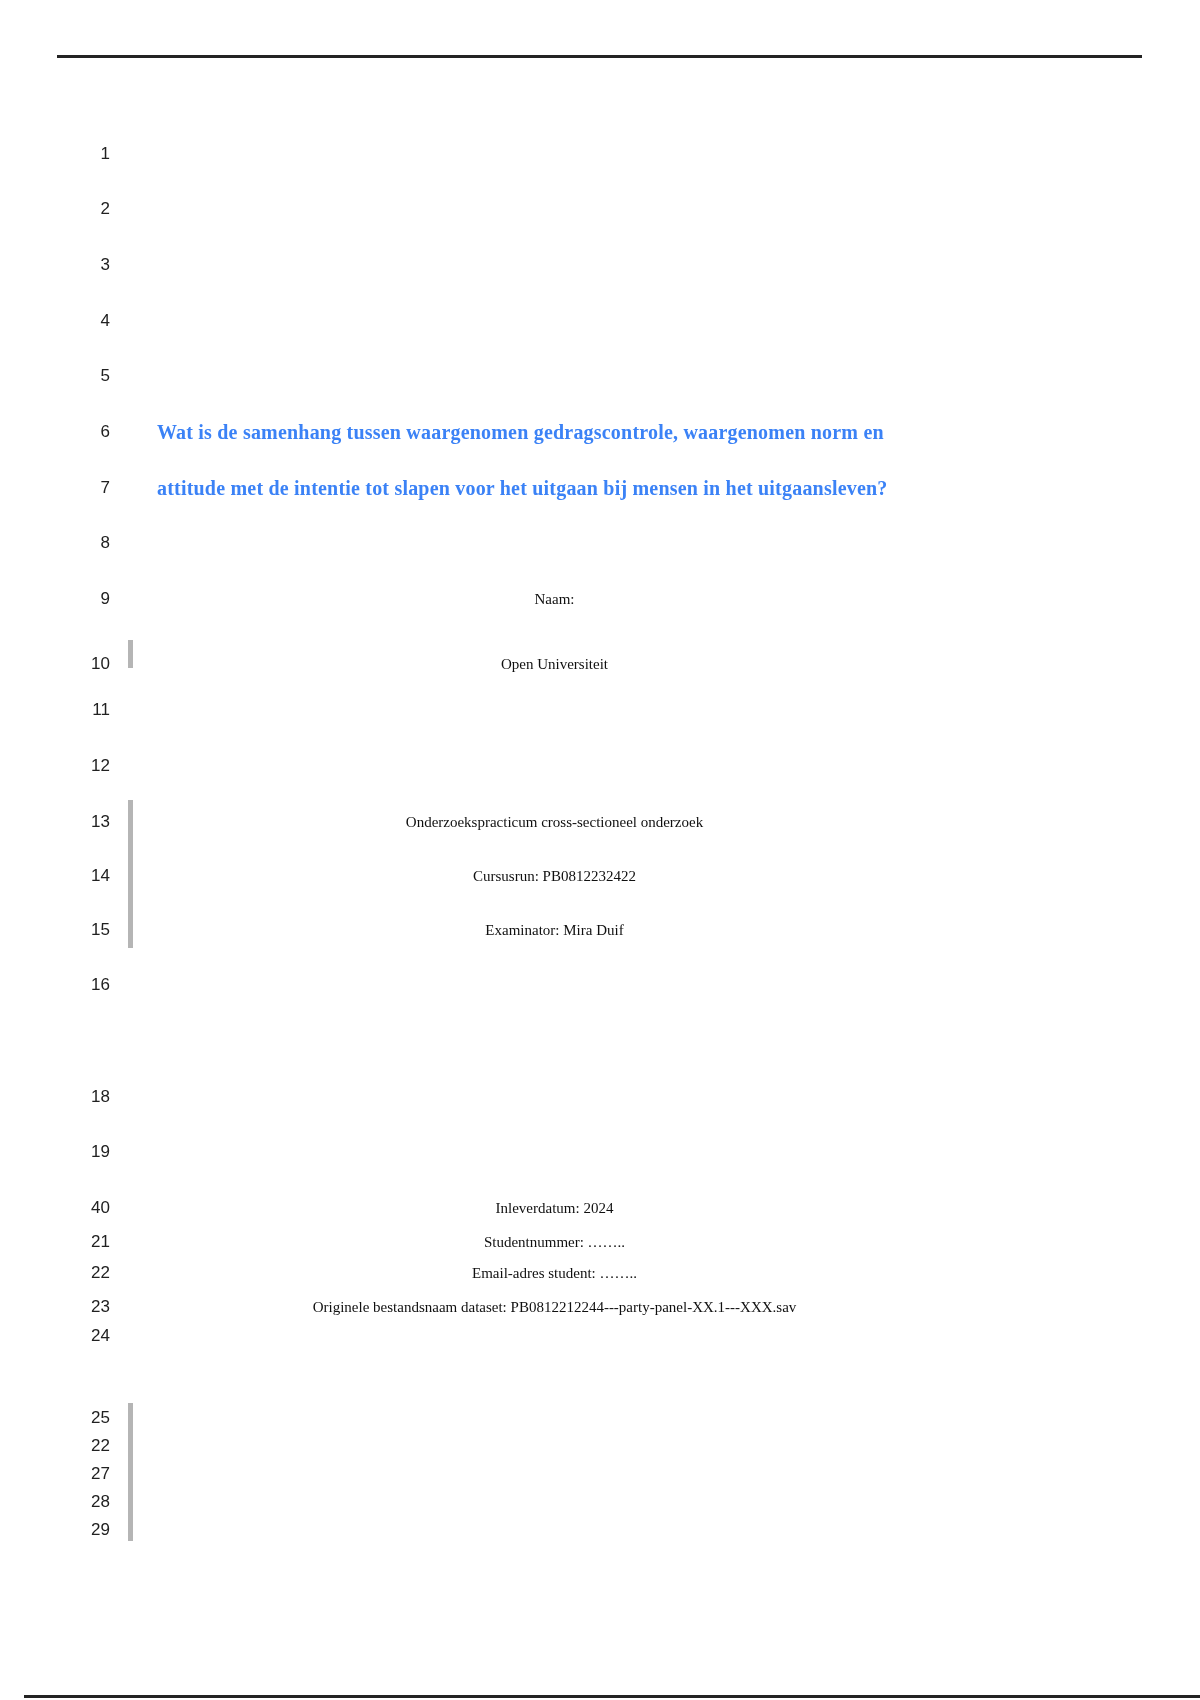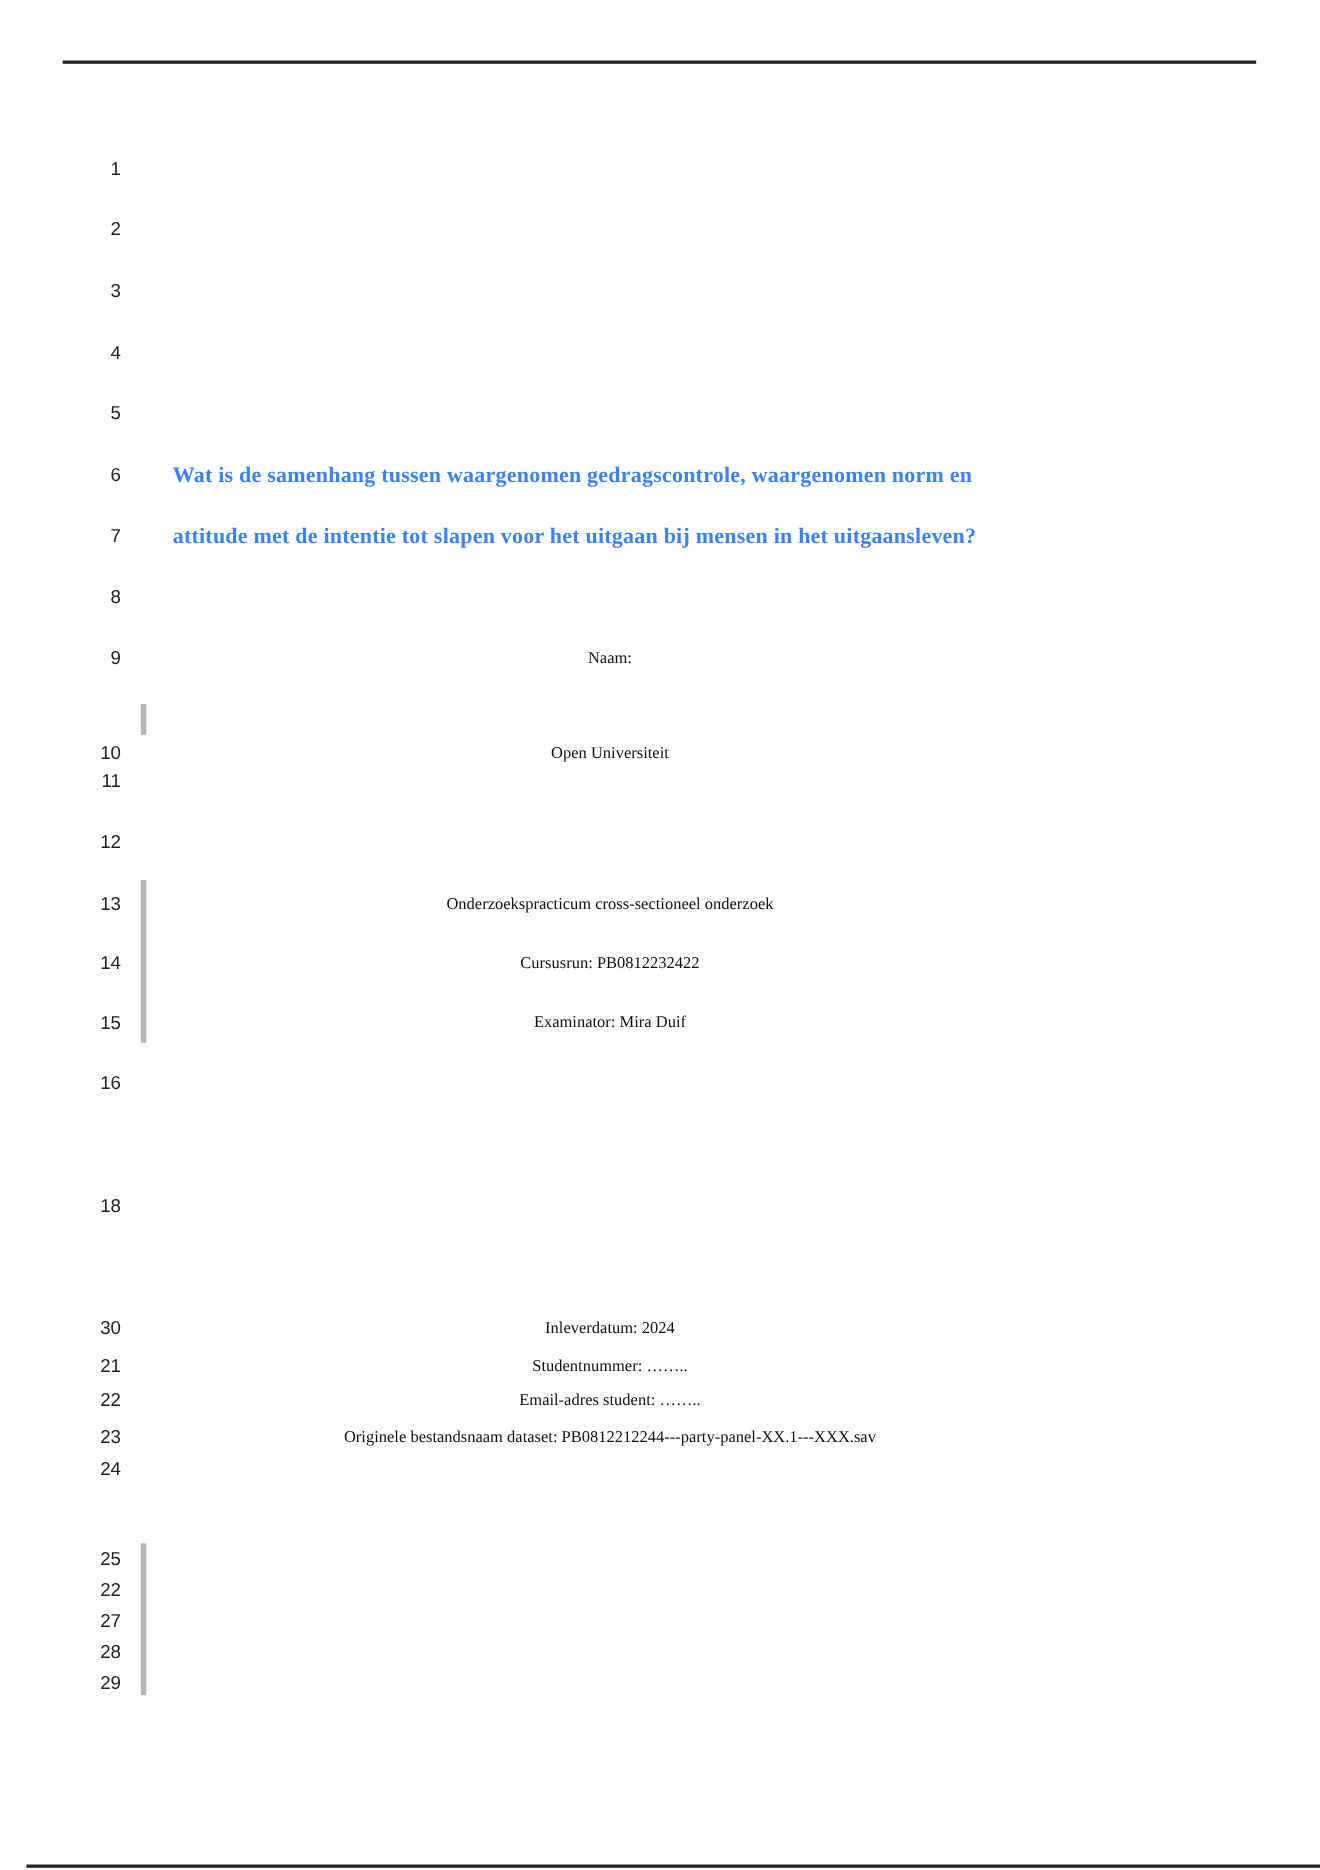--- a/index.html
+++ b/index.html
@@ -110,21 +110,21 @@
     <span class="txt">attitude met de intentie tot slapen voor het uitgaan bij mensen in het uitgaansleven?</span>
   </div>
   <div class="row" style="top:529px">
     <span class="num">8</span>
     <span class="txt"></span>
   </div>
   <div class="row" style="top:585px">
     <span class="num">9</span>
     <span class="txt">Naam:</span>
   </div>
-  <div class="row" style="top:671px">
+  <div class="row" style="top:650px">
     <span class="num">10</span>
     <span class="txt">Open Universiteit</span>
   </div>
   <div class="row" style="top:696px">
     <span class="num">11</span>
     <span class="txt"></span>
   </div>
   <div class="row" style="top:752px">
     <span class="num">12</span>
     <span class="txt"></span>
@@ -142,22 +142,26 @@
     <span class="txt">Examinator: Mira Duif</span>
   </div>
   <div class="row" style="top:971px">
     <span class="num">16</span>
     <span class="txt"></span>
   </div>
   <div class="row" style="top:1083px">
     <span class="num">18</span>
     <span class="txt"></span>
   </div>
+  <div class="row" style="top:1138px">
+    <span class="num">19</span>
+    <span class="txt"></span>
+  </div>
   <div class="row" style="top:1194px">
-    <span class="num">30</span>
+    <span class="num">40</span>
     <span class="txt">Inleverdatum: 2024</span>
   </div>
   <div class="row" style="top:1228px">
     <span class="num">21</span>
     <span class="txt">Studentnummer: ……..</span>
   </div>
   <div class="row" style="top:1259px">
     <span class="num">22</span>
     <span class="txt">Email-adres student: ……..</span>
   </div>

